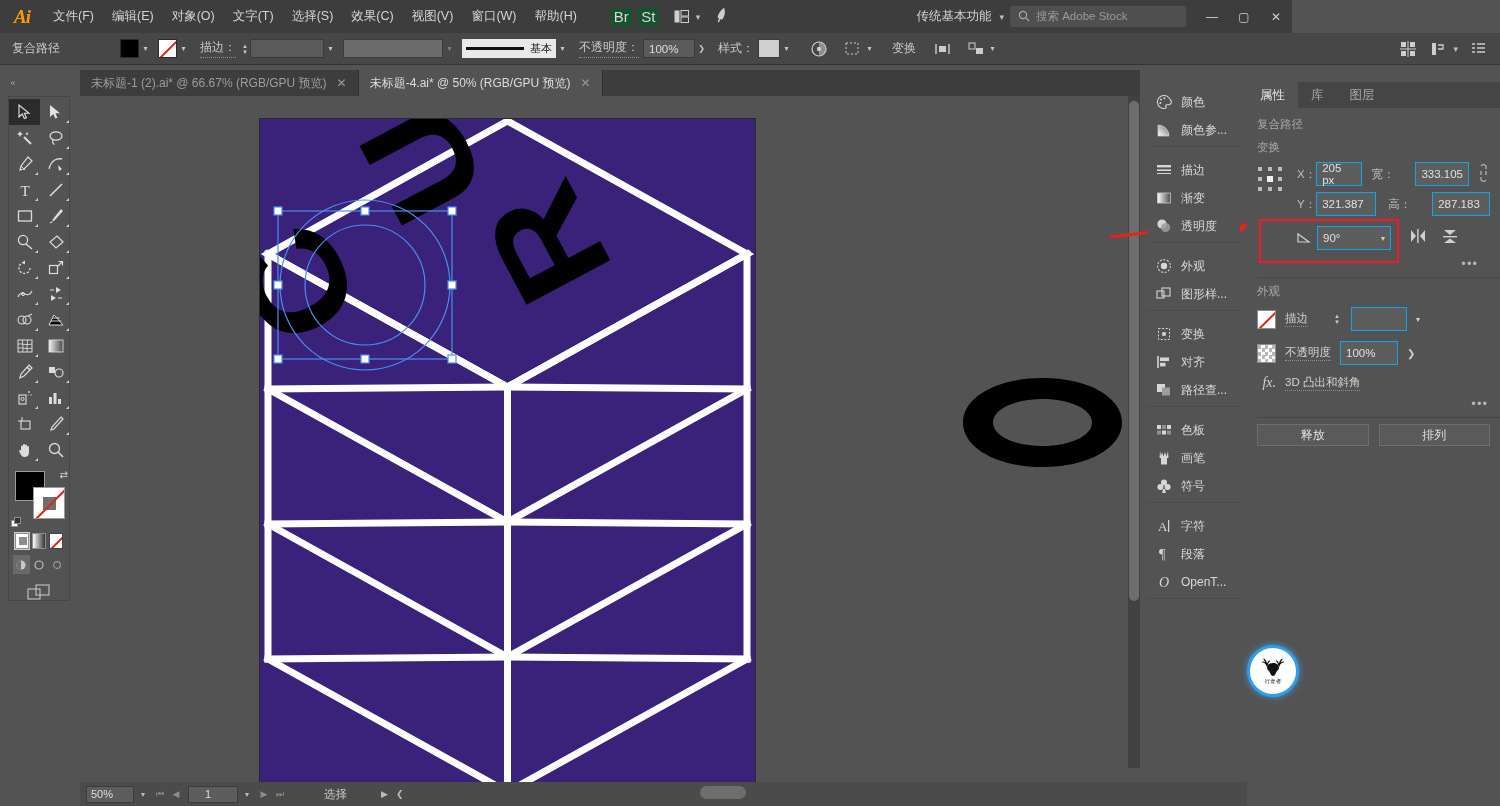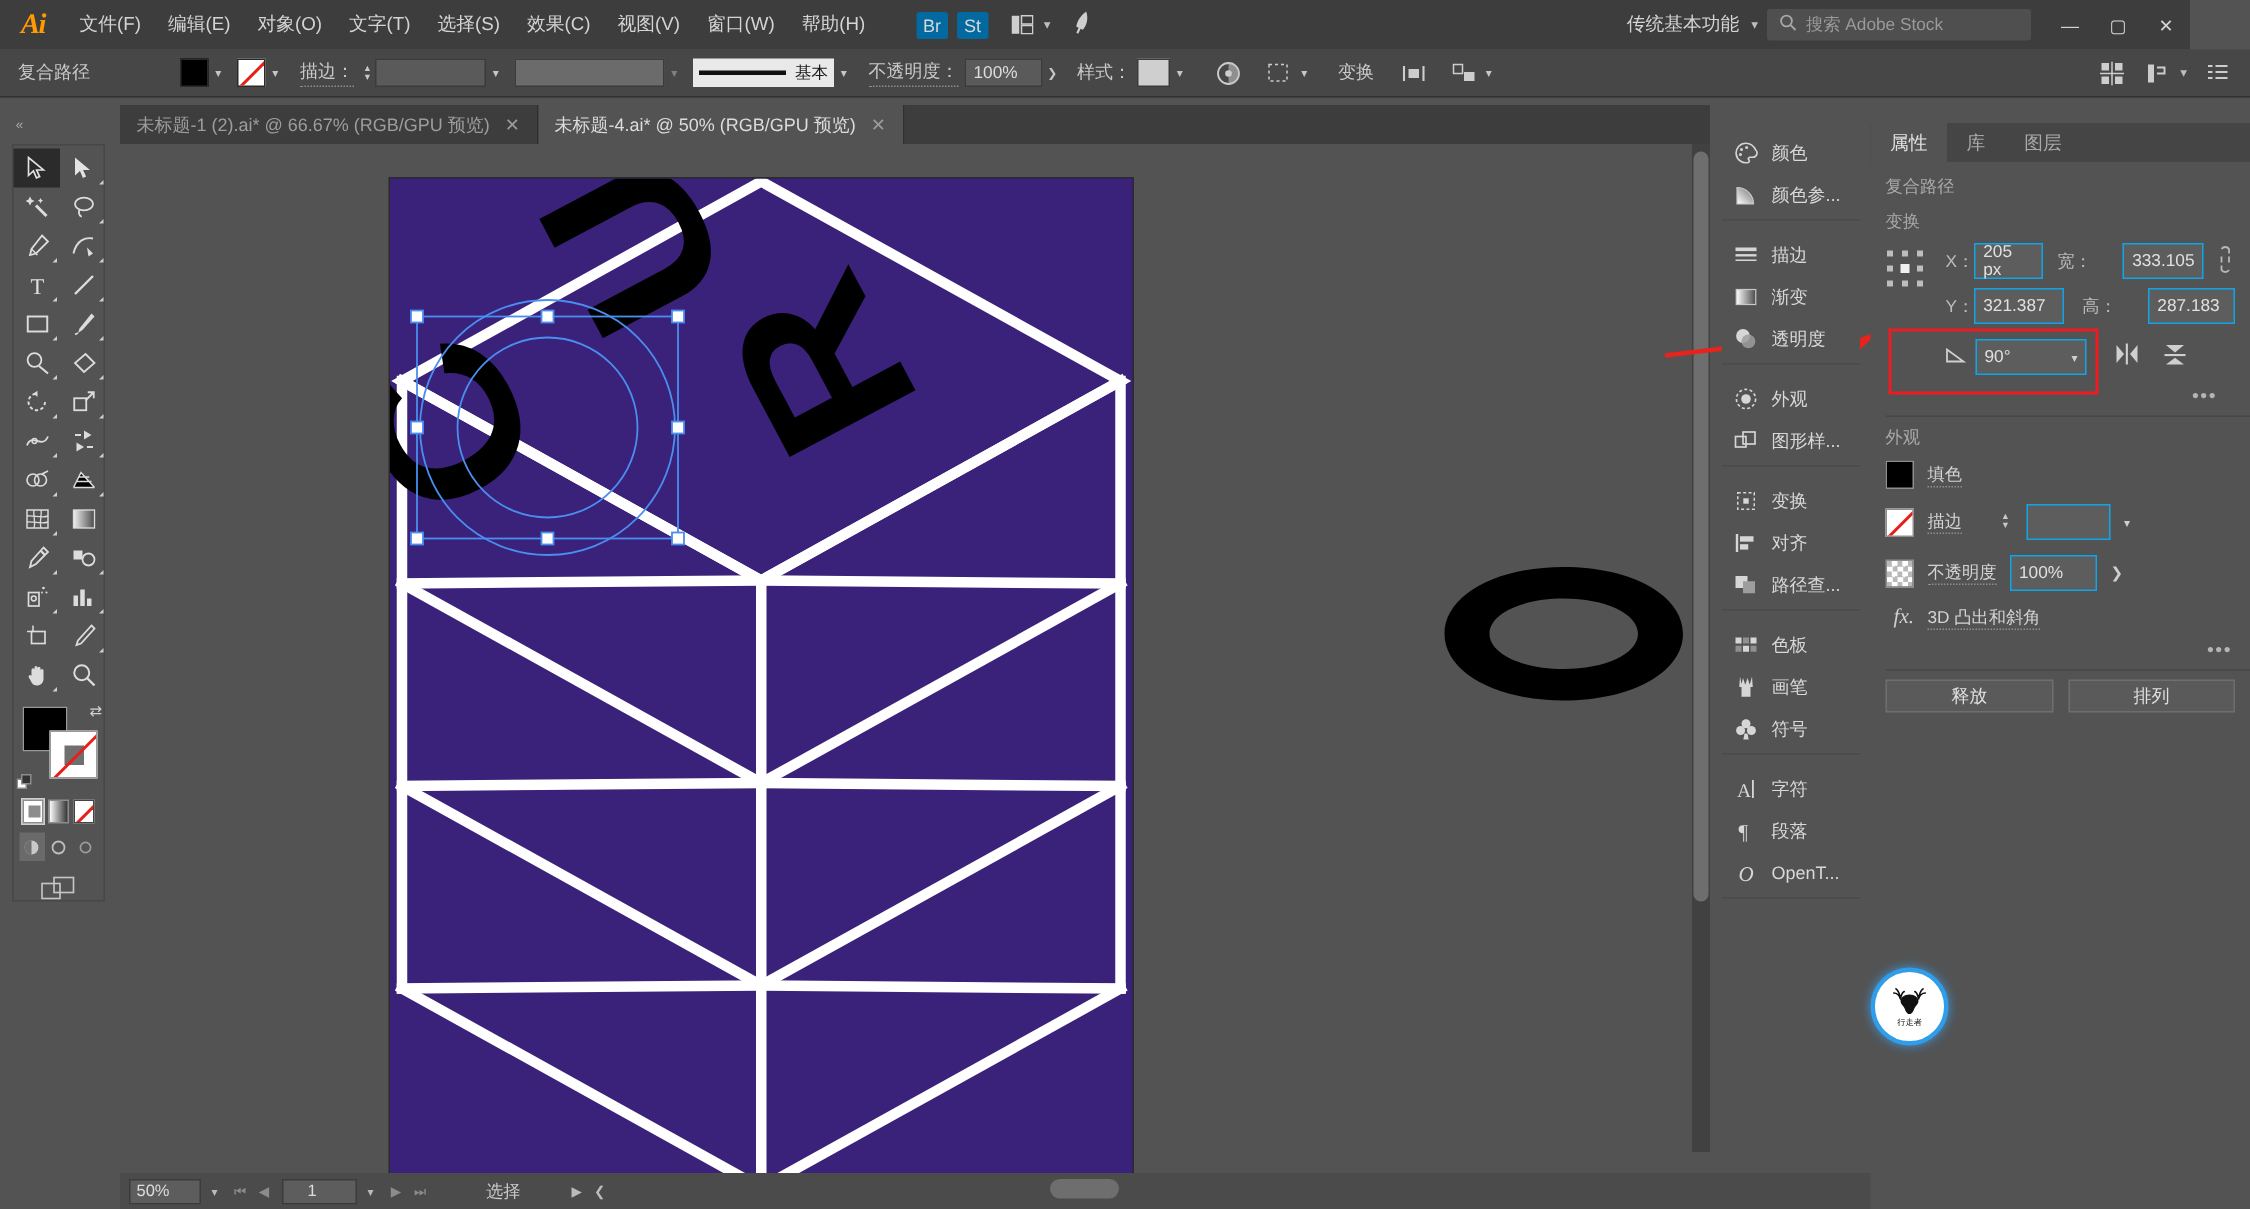--- a/index.html
+++ b/index.html
@@ -7,36 +7,36 @@
     width: 1500px; height: 806px;
     background: #535353;
     font-family: "Liberation Sans", "DejaVu Sans", sans-serif;
     overflow: hidden;
     -webkit-font-smoothing: antialiased;
   }
   .app { position: relative; width: 1500px; height: 806px; background: #535353; }
 
   
   .menubar {
-    position: absolute; left:0; top:0; width:1460px; height:33px;
+    position: absolute; left:0; top:0; width:1292px; height:33px;
     background: #3d3d3d;
     display: flex; align-items: center;
   }
   .ai-logo {
     width: 44px; height: 33px; display:flex; align-items:center; justify-content:center;
     color:#ff9a00; font-weight:bold; font-size:19px; font-style:italic;
     font-family:"Liberation Serif", serif; letter-spacing:-1px;
   }
   .menu-item {
     padding: 0 9px; height:33px; line-height:33px; font-size:12.5px; color:#d4d4d4;
     white-space: nowrap; cursor:default;
   }
   .mini-btn {
-    width:21px; height:18px; margin:0 3px; background:#0369a1; border-radius:2px;
-    color:#d8d8d8; font-size:12px; display:flex; align-items:center; justify-content:center;
+    width:21px; height:18px; margin:0 3px; background:#14532d; border-radius:2px;
+    color:#d8d8d8; font-size:15px; display:flex; align-items:center; justify-content:center;
   }
   .arrange-btn { width:24px; height:18px; display:flex; align-items:center; justify-content:center; }
   .chev { color:#bdbdbd; font-size:9px; margin-left:2px; }
   .rocket { margin-left:14px; color:#cfcfcf; font-size:14px; transform: rotate(-20deg); }
   .workspace-sel {
     margin-left:auto; display:flex; align-items:center; gap:6px;
     font-size:12.5px; color:#d4d4d4; padding-right:6px;
   }
   .stock-search {
     display:flex; align-items:center; gap:6px; width:176px; height:21px;
@@ -993,24 +993,20 @@
               <path d="M3 15 L15 15 L9 10.5 Z" fill="#cfcfcf"></path>
             </svg>
         </span>
       </div>
       <div class="dots">•••</div>
     </div>
 
     <div class="pdiv"></div>
     <div class="psub">外观</div>
 
-    <div class="appear-row">
-      <span class="ap-swatch"></span>
-      <span class="ap-label">填色</span>
-    </div>
 
     <div class="appear-row">
       <span class="ap-swatch stroke"></span>
       <span class="ap-label">描边</span>
       <span style="width:6px"></span>
       <span class="spin">
           <span>▴</span>
           <span>▾</span>
         </span>
       <span class="pfield" style="width:56px"></span>

